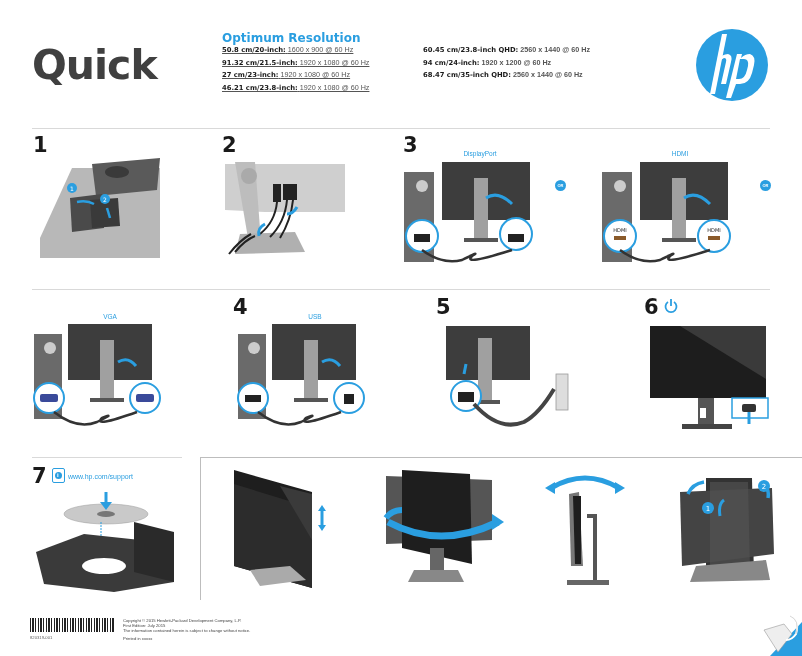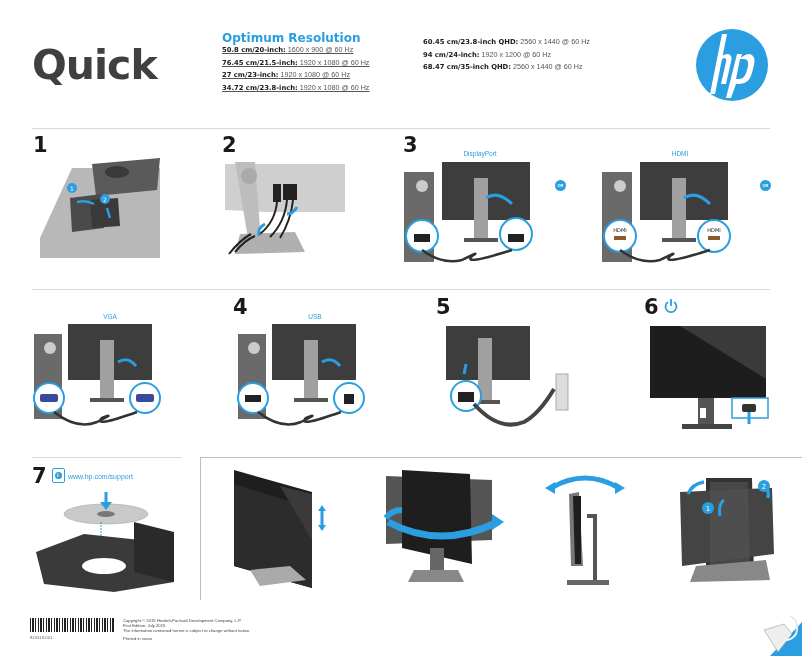--- a/index.html
+++ b/index.html
@@ -6,21 +6,21 @@
   html, body { width: 802px; height: 656px; background: #ffffff; overflow: hidden; }
   body { position: relative; font-family: "Liberation Sans", "DejaVu Sans", sans-serif; color: #231f20; }
   .abs { position: absolute; }
 
   
   .title { left: 32px; top: 24px; font-family: "DejaVu Sans", sans-serif; font-weight: bold; font-size: 41px; line-height: 43px; letter-spacing: -1px; color: #404040; margin-top: 20px; }
   .res-head { left: 222px; top: 31px; font-family: "DejaVu Sans", sans-serif; font-weight: bold; font-size: 12px; color: #2a9ee0; }
   .res-list { font-size: 7.2px; line-height: 12.5px; color: #555; white-space: nowrap; }
   .res-list b { color: #1a1a1a; font-family: "DejaVu Sans", sans-serif; font-size: 6.8px; }
   .res-col1 { left: 222px; top: 44px; text-decoration: underline; }
-  .res-col2 { left: 423px; top: 36px; }
+  .res-col2 { left: 423px; top: 44px; font-weight: bold; }
   .hp-logo { left: 695px; top: 28px; width: 74px; height: 74px; }
 
   .hr { height: 1px; background: #d9d9d9; }
   .step-num { font-family: "DejaVu Sans", sans-serif; font-weight: bold; font-size: 21px; line-height: 22px; color: #1a1a1a; }
   .conn-label { font-size: 6.5px; color: #2a9ee0; text-align: center; }
   .or-badge { width: 11px; height: 11px; border-radius: 50%; background: #2a9ee0; color: #fff; font-size: 4px; font-weight: bold; text-align: center; line-height: 11px; }
   .svgbox { display: block; }
 
   .link { font-size: 7px; color: #2a9ee0; }
   .info-icon { width: 13px; height: 15px; border: 1.3px solid #2a9ee0; border-radius: 2px; }
@@ -39,23 +39,23 @@
 <body>
 
 <div class="abs title">
   <div>Quick</div>
 </div>
 
 <div class="abs res-head">Optimum Resolution</div>
 
 <div class="abs res-list res-col1">
   <div><b>50.8 cm/20-inch:</b> <span>1600 x 900 @ 60 Hz</span></div>
-  <div><b>76.45 cm/21.5-inch:</b> <span>1920 x 1080 @ 60 Hz</span></div>
+  <div><b>91.32 cm/21.5-inch:</b> <span>1920 x 1080 @ 60 Hz</span></div>
   <div><b>27 cm/23-inch:</b> <span>1920 x 1080 @ 60 Hz</span></div>
-  <div><b>34.72 cm/23.8-inch:</b> <span>1920 x 1080 @ 60 Hz</span></div>
+  <div><b>46.21 cm/23.8-inch:</b> <span>1920 x 1080 @ 60 Hz</span></div>
 </div>
 <div class="abs res-list res-col2">
   <div><b>60.45 cm/23.8-inch QHD:</b> <span>2560 x 1440 @ 60 Hz</span></div>
   <div><b>94 cm/24-inch:</b> <span>1920 x 1200 @ 60 Hz</span></div>
   <div><b>68.47 cm/35-inch QHD:</b> <span>2560 x 1440 @ 60 Hz</span></div>
 </div>
 
 <svg class="abs hp-logo" viewBox="0 0 74 74">
   <circle cx="37" cy="37" r="36" fill="#2a9ee0"></circle>
   <g fill="#fff">

